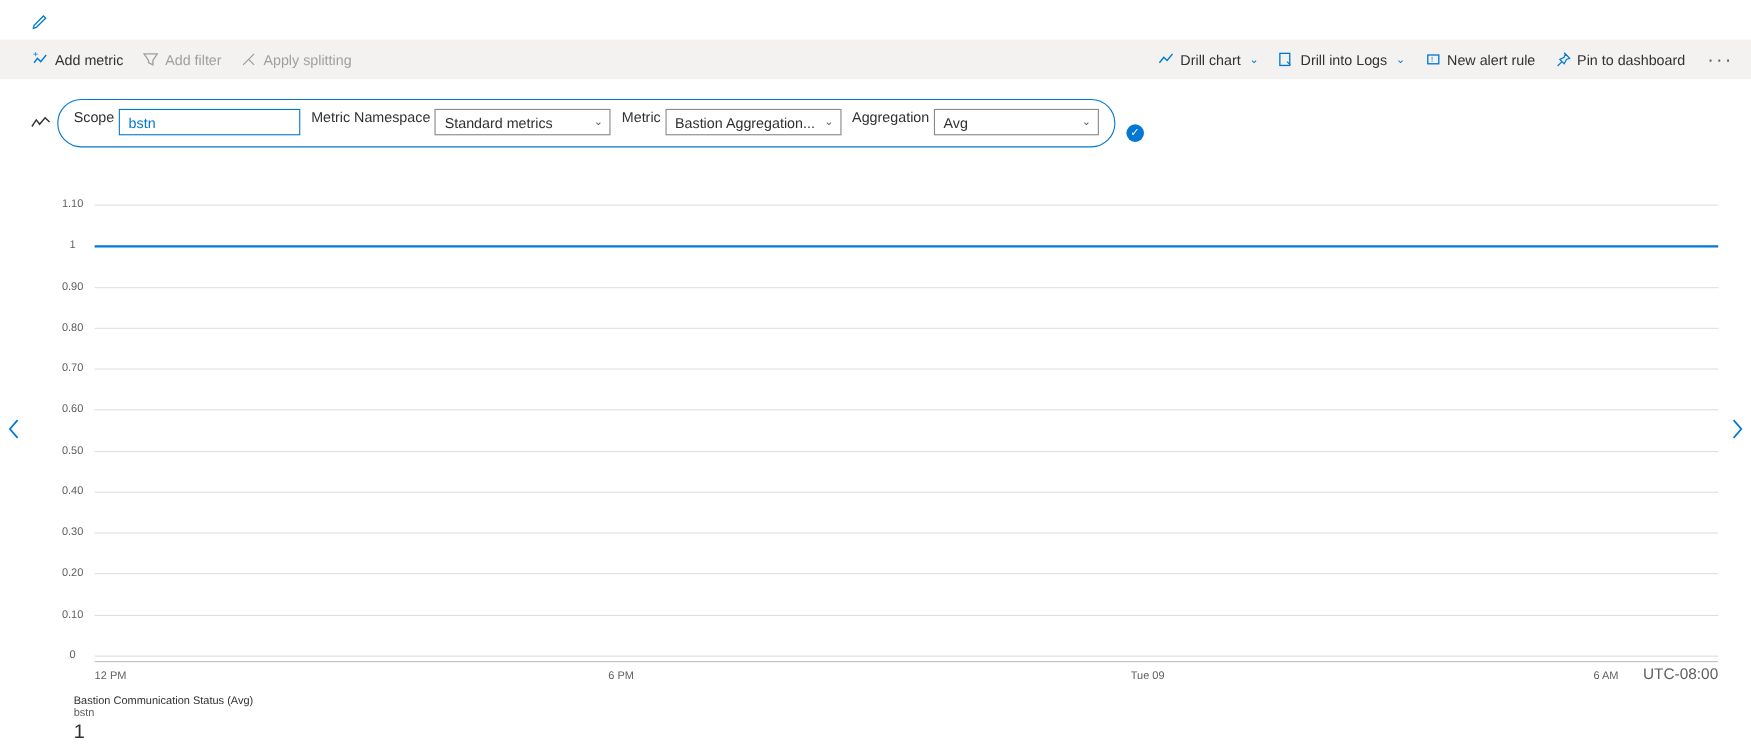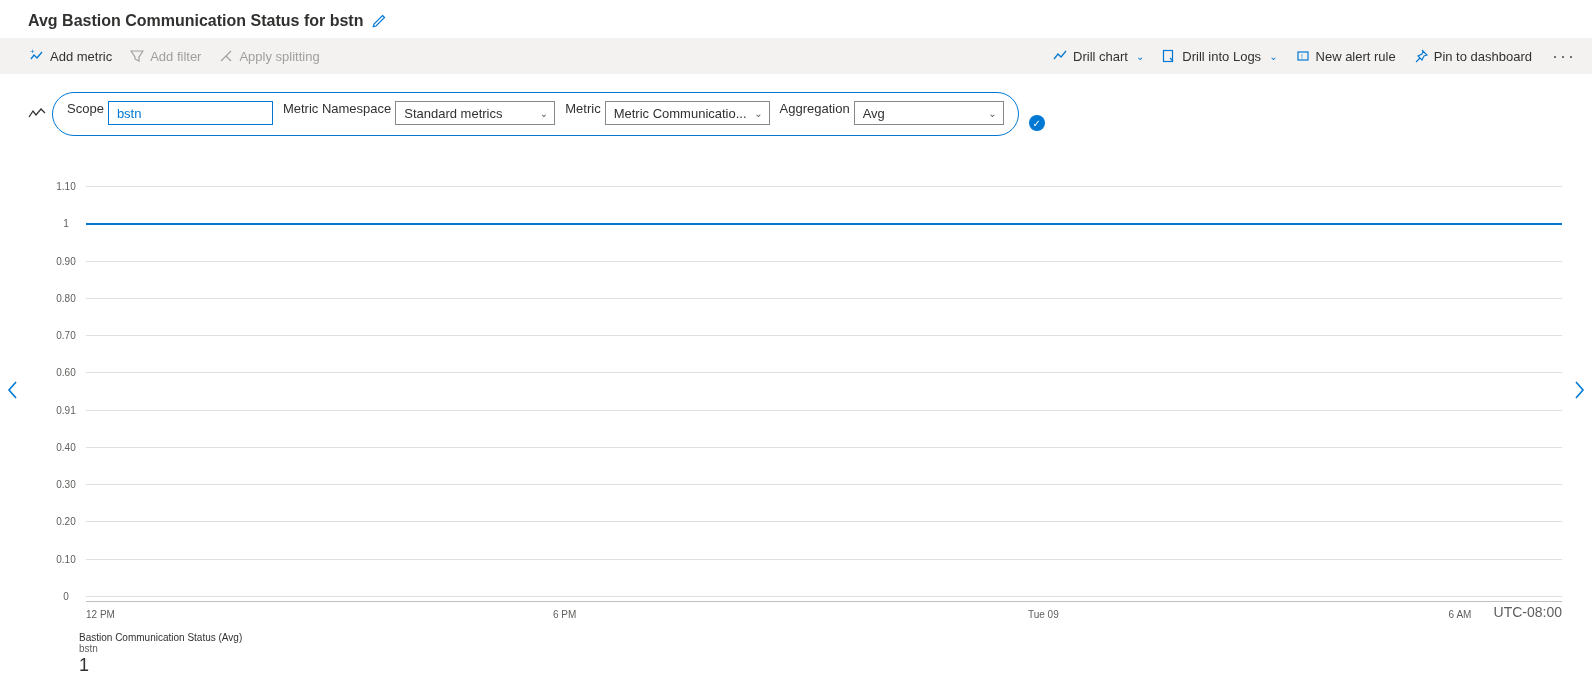--- a/index.html
+++ b/index.html
@@ -127,35 +127,34 @@
     position: absolute; bottom: 6px; font-size: 10px; color: #605e5c;
     transform: translateX(-50%);
   }
   .tz {
     position: absolute; right: 0; bottom: 6px; font-size: 14px; color: #605e5c;
   }
 
   
   .legend {
     position: absolute; left: 56px; bottom: 12px;
-    display: flex; gap: 20px; align-items: flex-start; margin-top: 44px;
+    display: flex; gap: 8px; align-items: flex-start; margin-top: 44px;
   }
   .legend-bar { width: 3px; background: #0078d4; }
   .legend-text { display:flex; flex-direction:column; }
   .legend-title { font-size: 10px; color: #323130; }
   .legend-sub { font-size: 10px; color: #605e5c; }
   .legend-val { font-size: 18px; font-weight: 400; color:#323130; line-height:1; margin-top:2px;}
 
   svg { display:block; }
 </style>
 </head>
 <body>
 
 <div class="title-row">
-  <h1>Avg Bastion Communication Status for bstn</h1>
   <span class="edit-icon">
     <svg width="16" height="16" viewBox="0 0 16 16">
         <path d="M11.5 2.5l2 2L5 13l-2.7.7L3 11l8.5-8.5z" fill="none" stroke="#0078d4" stroke-width="1.2"></path>
       </svg>
   </span>
 </div>
 
 <div class="toolbar">
   <div class="toolbar-left">
     <button class="tb-btn">
@@ -241,21 +240,21 @@
     <div class="pill-col">
       <span class="pill-label">Metric Namespace</span>
       <div class="sel">
         <span>Standard metrics</span>
         <span class="caret">⌄</span>
       </div>
     </div>
     <div class="pill-col">
       <span class="pill-label">Metric</span>
       <div class="sel">
-        <span>Metric Communicatio...</span>
+        <span>Bastion Aggregation...</span>
         <span class="caret">⌄</span>
       </div>
     </div>
     <div class="pill-col">
       <span class="pill-label">Aggregation</span>
       <div class="sel" style="min-width:150px">
         <span>Avg</span>
         <span class="caret">⌄</span>
       </div>
     </div>
@@ -280,21 +279,21 @@
     <div class="ylab" style="top: 43.2727px;">1</div>
     <div class="grid-line" style="top: 43.2727px;"></div>
     <div class="ylab" style="top: 80.5455px;">0.90</div>
     <div class="grid-line" style="top: 80.5455px;"></div>
     <div class="ylab" style="top: 117.818px;">0.80</div>
     <div class="grid-line" style="top: 117.818px;"></div>
     <div class="ylab" style="top: 155.091px;">0.70</div>
     <div class="grid-line" style="top: 155.091px;"></div>
     <div class="ylab" style="top: 192.364px;">0.60</div>
     <div class="grid-line" style="top: 192.364px;"></div>
-    <div class="ylab" style="top: 229.636px;">0.91</div>
+    <div class="ylab" style="top: 229.636px;">0.50</div>
     <div class="grid-line" style="top: 229.636px;"></div>
     <div class="ylab" style="top: 266.909px;">0.40</div>
     <div class="grid-line" style="top: 266.909px;"></div>
     <div class="ylab" style="top: 304.182px;">0.30</div>
     <div class="grid-line" style="top: 304.182px;"></div>
     <div class="ylab" style="top: 341.455px;">0.20</div>
     <div class="grid-line" style="top: 341.455px;"></div>
     <div class="ylab" style="top: 378.727px;">0.10</div>
     <div class="grid-line" style="top: 378.727px;"></div>
     <div class="ylab" style="top: 416px;">0</div>

